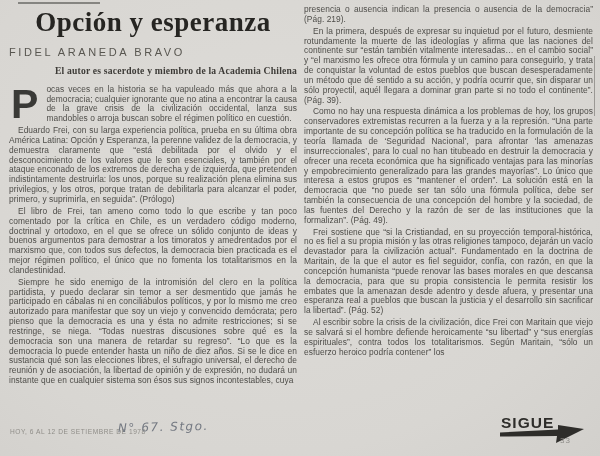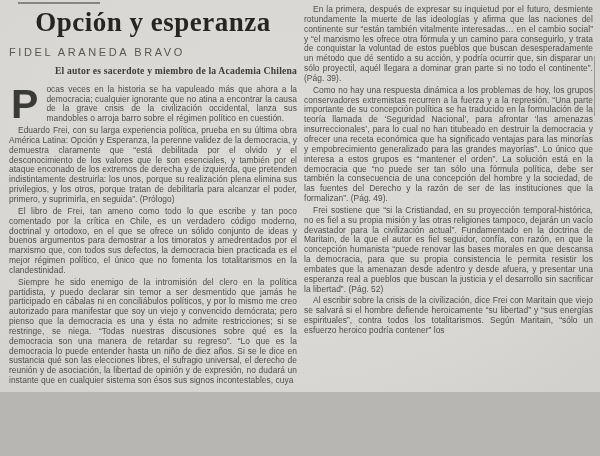--- a/index.html
+++ b/index.html
@@ -1,18 +1,18 @@
 <!DOCTYPE html>
 <html><head>
 <meta charset="utf-8">
 <style>
   html,body{margin:0;padding:0;background:#b8b6b3;}
   .page{
     position:relative;
-    width:600px;height:392px;
+    width:600px;height:456px;
     background:#dad8d4;
     background:radial-gradient(ellipse at 45% 40%, #dedcd8 0%, #d8d6d2 70%, #d2d0cc 100%);
     overflow:hidden;
     font-family:"Liberation Sans", sans-serif;
     color:#4b4a47;
   }
   
   .artifact-topline{position:absolute;left:18px;top:2px;width:82px;height:2px;background:#6a6a66;opacity:.75;}
   .artifact-rightline{position:absolute;left:594px;top:56px;width:1px;height:60px;background:#9a9894;}
 
@@ -81,30 +81,31 @@
 <div class="page">
 
   <div class="artifact-topline"></div>
   <div class="artifact-rightline"></div>
 
   <div class="col col-left">
     <h1 class="headline">Opción y esperanza</h1>
     <div class="author">FIDEL ARANEDA BRAVO</div>
     <div class="byline-note">El autor es sacerdote y miembro de la Academia Chilena</div>
 
-    <p><span class="dropcap">P</span><span>ocas veces en la historia se ha vapuleado más que ahora a la democracia; cualquier ignorante que no atina a encontrar la causa de la grave crisis de la civilización occidental, lanza sus mandobles o arroja barro sobre el régimen político en cuestión.</span></p>
+    <p><span class="dropcap">P</span><span>ocas veces en la historia se ha vapuleado más que ahora a la democracia; cualquier ignorante que no atina a encontrar la causa de la grave crisis de la civilización occidental, lanza sus mandobles o arroja buscan sobre el régimen político en cuestión.</span></p>
 
     <p class="indent"><span>Eduardo Frei, con su larga experiencia política, prueba en su última obra </span><span class="book-title">América Latina: Opción y Esperanza</span><span>, la perenne validez de la democracia, y demuestra claramente que “está debilitada por el olvido y el desconocimiento de los valores que le son esenciales, y también por el ataque enconado de los extremos de derecha y de izquierda, que pretenden indistintamente destruirla: los unos, porque su realización plena elimina sus privilegios, y los otros, porque tratan de debilitarla para alcanzar el poder, primero, y suprimirla, en seguida”. (Prólogo)</span></p>
 
     <p class="indent">El libro de Frei, tan ameno como todo lo que escribe y tan poco comentado por la crítica en Chile, es un verdadero código moderno, doctrinal y ortodoxo, en el que se ofrece un sólido conjunto de ideas y buenos argumentos para demostrar a los timoratos y amedrentados por el marxismo que, con todos sus defectos, la democracia bien practicada es el mejor régimen político, el único que no fomenta los totalitarismos en la clandestinidad.</p>
 
     <p class="indent">Siempre he sido enemigo de la intromisión del clero en la política partidista, y puedo declarar sin temor a ser desmentido que jamás he participado en cábalas ni en conciliábulos políticos, y por lo mismo me creo autorizado para manifestar que soy un viejo y convencido demócrata; pero pienso que la democracia es una y ésta no admite restricciones; si se restringe, se niega. “Todas nuestras discusiones sobre qué es la democracia son una manera de retardar su regreso”. “Lo que es la democracia lo puede entender hasta un niño de diez años. Si se le dice en sustancia qué son las elecciones libres, el sufragio universal, el derecho de reunión y de asociación, la libertad de opinión y de expresión, no dudará un instante que en cualquier sistema son ésos sus signos incontestables, cuya</p>
   </div>
 
   <div class="col col-right">
+    <p>presencia o ausencia indican la presencia o ausencia de la democracia” (Pág. 219).</p>
     <p class="indent">En la primera, después de expresar su inquietud por el futuro, desmiente rotundamente la muerte de las ideologías y afirma que las naciones del continente sur “están también vitalmente interesadas… en el cambio social” y “el marxismo les ofrece otra fórmula y un camino para conseguirlo, y trata de conquistar la voluntad de estos pueblos que buscan desesperadamente un método que dé sentido a su acción, y podría ocurrir que, sin disparar un sólo proyectil, aquél llegara a dominar gran parte si no todo el continente”. (Pág. 39).</p>
     <p class="indent">Como no hay una respuesta dinámica a los problemas de hoy, los grupos conservadores extremistas recurren a la fuerza y a la represión. “Una parte importante de su concepción política se ha traducido en la formulación de la teoría llamada de ‘Seguridad Nacional’, para afrontar ‘las amenazas insurreccionales’, para lo cual no han titubeado en destruir la democracia y ofrecer una receta económica que ha significado ventajas para las minorías y empobrecimiento generalizado para las grandes mayorías”. Lo único que interesa a estos grupos es “mantener el orden”. La solución está en la democracia que “no puede ser tan sólo una fórmula política, debe ser también la consecuencia de una concepción del hombre y la sociedad, de las fuentes del Derecho y la razón de ser de las instituciones que la formalizan”. (Pág. 49).</p>
     <p class="indent">Frei sostiene que “si la Cristiandad, en su proyección temporal-histórica, no es fiel a su propia misión y las otras religiones tampoco, dejarán un vacío devastador para la civilización actual”. Fundamentado en la doctrina de Maritain, de la que el autor es fiel seguidor, confía, con razón, en que la concepción humanista “puede renovar las bases morales en que descansa la democracia, para que su propia consistencia le permita resistir los embates que la amenazan desde adentro y desde afuera, y presentar una esperanza real a pueblos que buscan la justicia y el desarrollo sin sacrificar la libertad”. (Pág. 52)</p>
     <p class="indent">Al escribir sobre la crisis de la civilización, dice Frei con Maritain que viejo se salvará si el hombre defiende heroicamente “su libertad” y “sus energías espirituales”, contra todos los totalitarismos. Según Maritain, “sólo un esfuerzo heroico podría contener” los</p>
   </div>
 
   <div class="footer-line">HOY, 6 AL 12 DE SETIEMBRE DE 1978</div>
   <div class="hand-note">N° 67. Stgo.</div>
 
   <div class="sigue">

